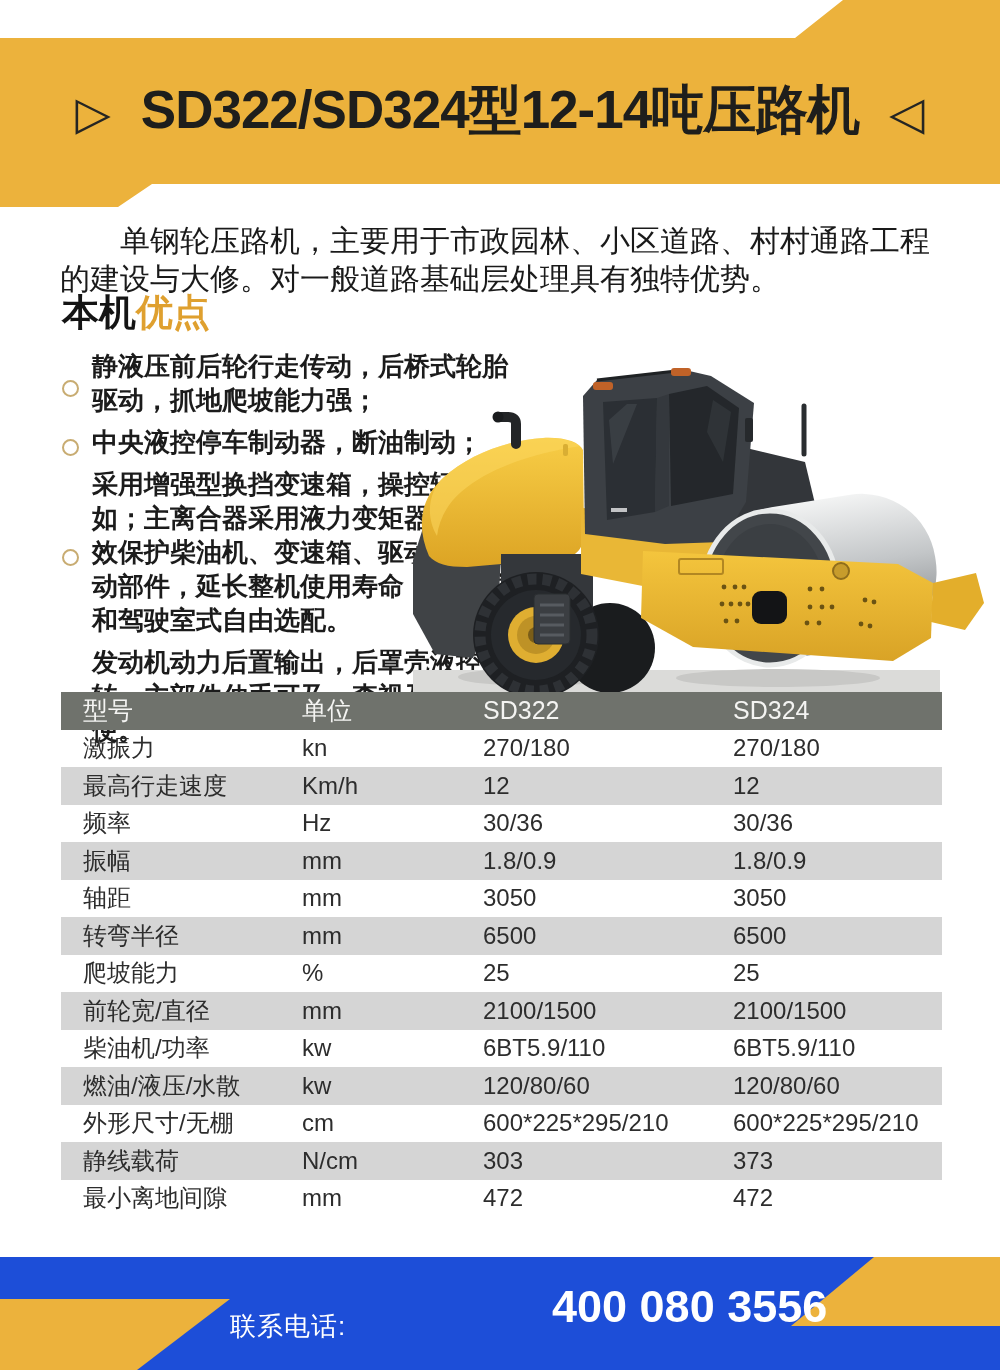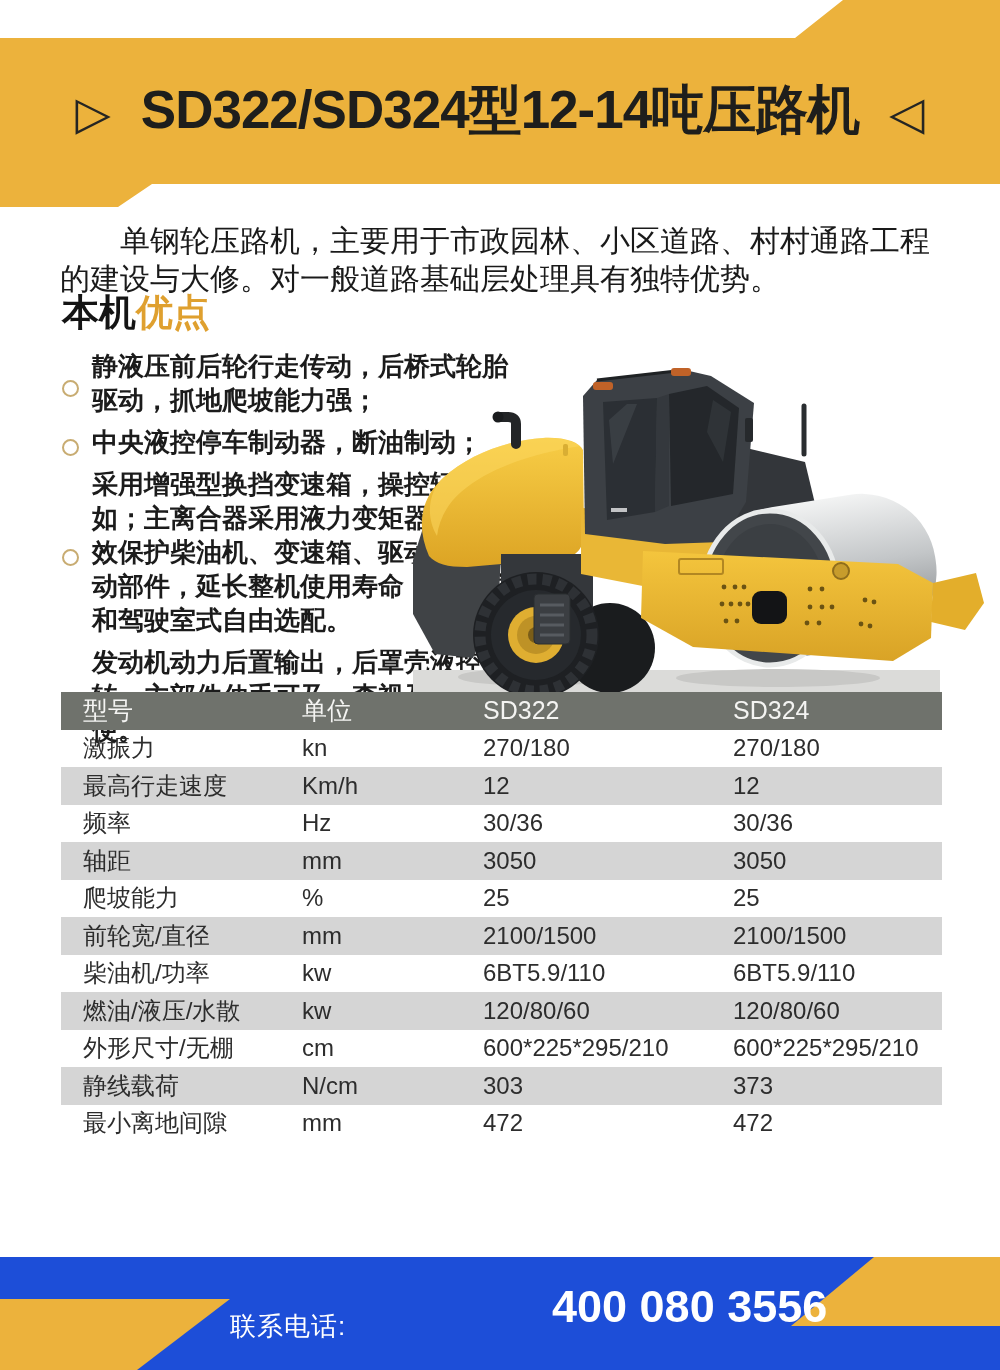--- a/index.html
+++ b/index.html
@@ -224,24 +224,36 @@
           <td class="c2">12</td>
           <td class="c3">12</td>
         </tr>
         <tr>
           <td class="c0">频率</td>
           <td class="c1">Hz</td>
           <td class="c2">30/36</td>
           <td class="c3">30/36</td>
         </tr>
         <tr>
+          <td class="c0">振幅</td>
+          <td class="c1">mm</td>
+          <td class="c2">1.8/0.9</td>
+          <td class="c3">1.8/0.9</td>
+        </tr>
+        <tr>
           <td class="c0">轴距</td>
           <td class="c1">mm</td>
           <td class="c2">3050</td>
           <td class="c3">3050</td>
+        </tr>
+        <tr>
+          <td class="c0">转弯半径</td>
+          <td class="c1">mm</td>
+          <td class="c2">6500</td>
+          <td class="c3">6500</td>
         </tr>
         <tr>
           <td class="c0">爬坡能力</td>
           <td class="c1">%</td>
           <td class="c2">25</td>
           <td class="c3">25</td>
         </tr>
         <tr>
           <td class="c0">前轮宽/直径</td>
           <td class="c1">mm</td>

